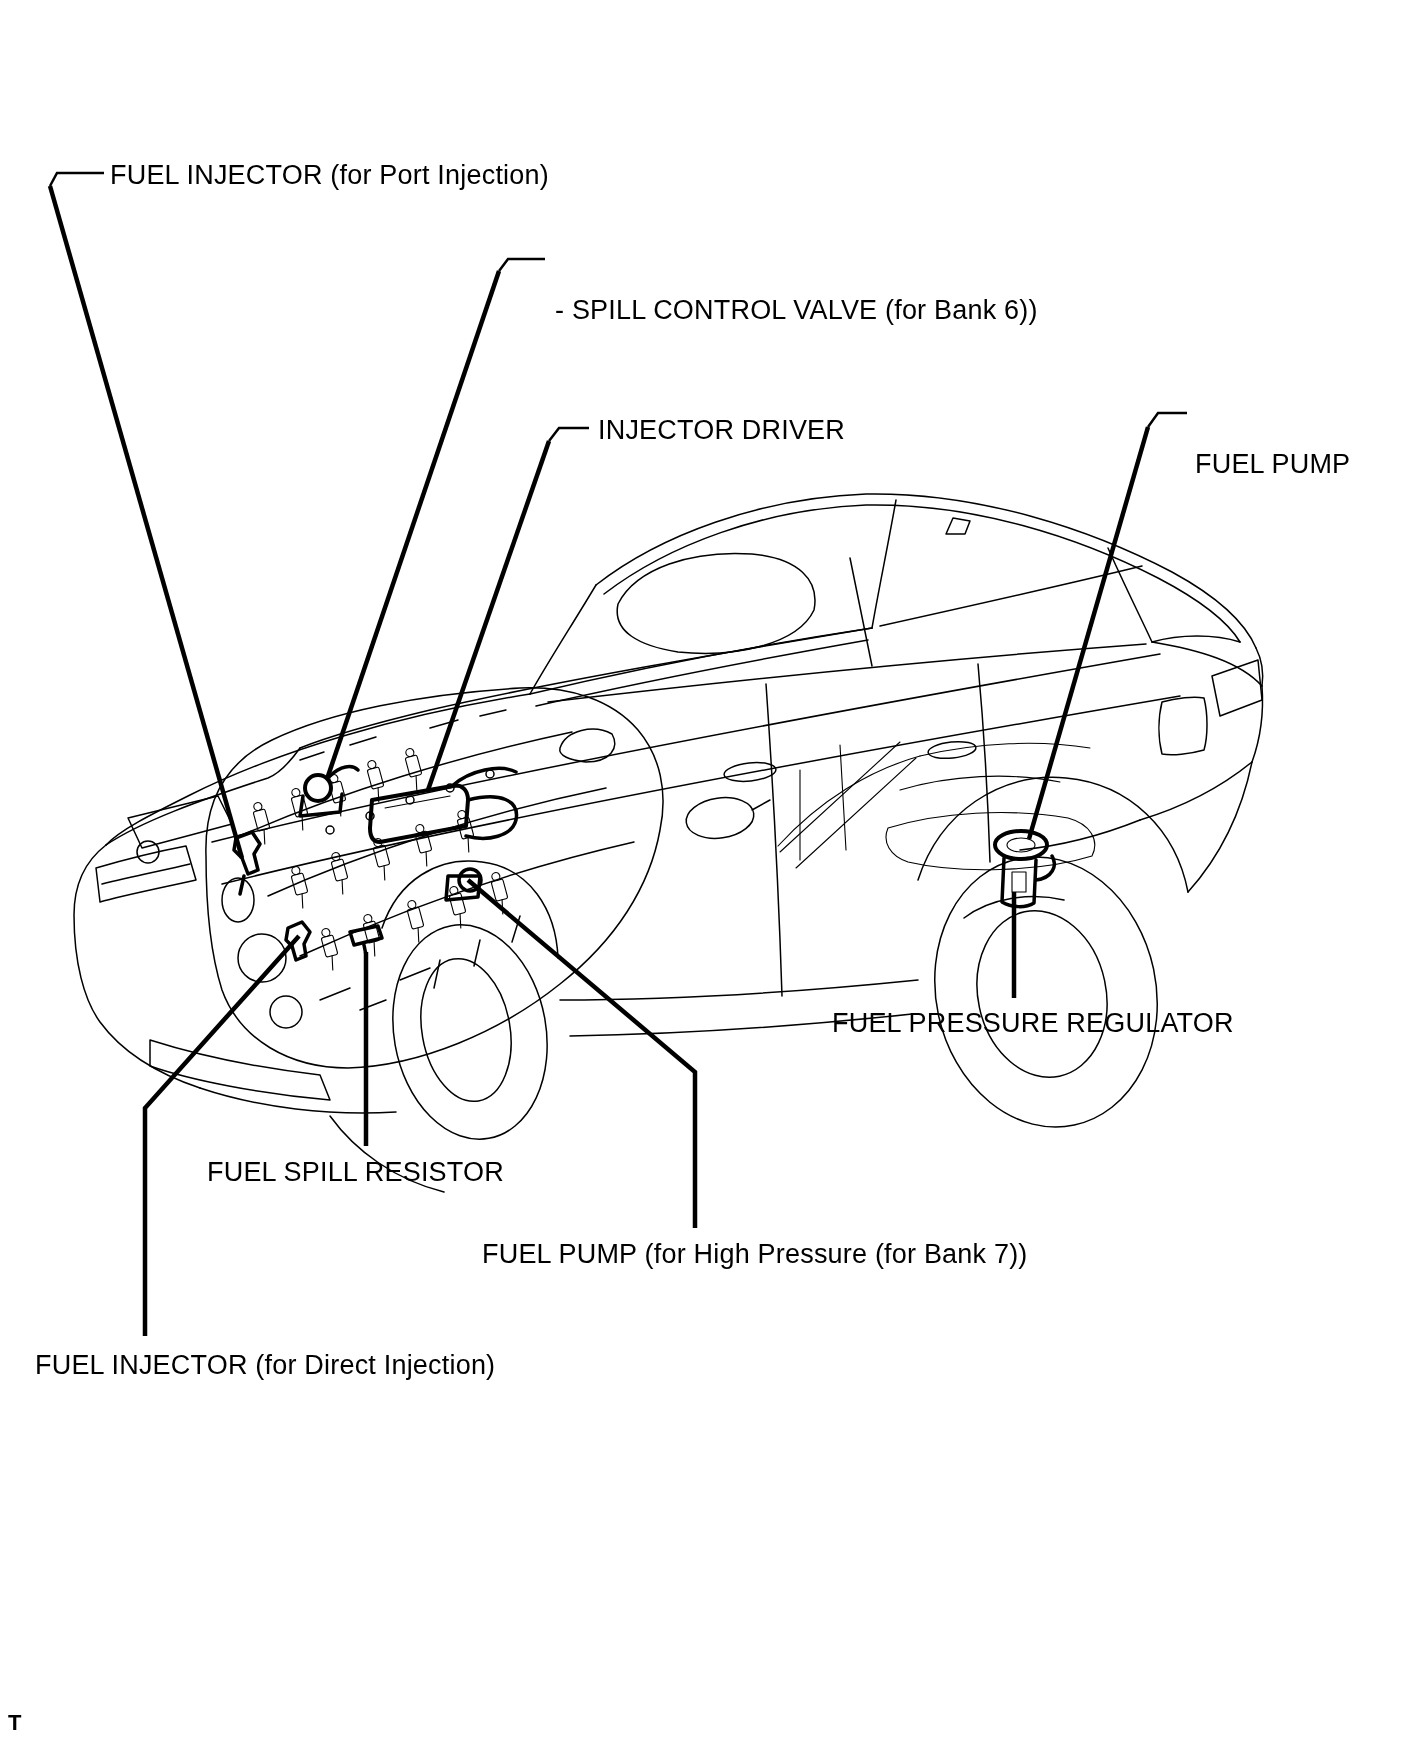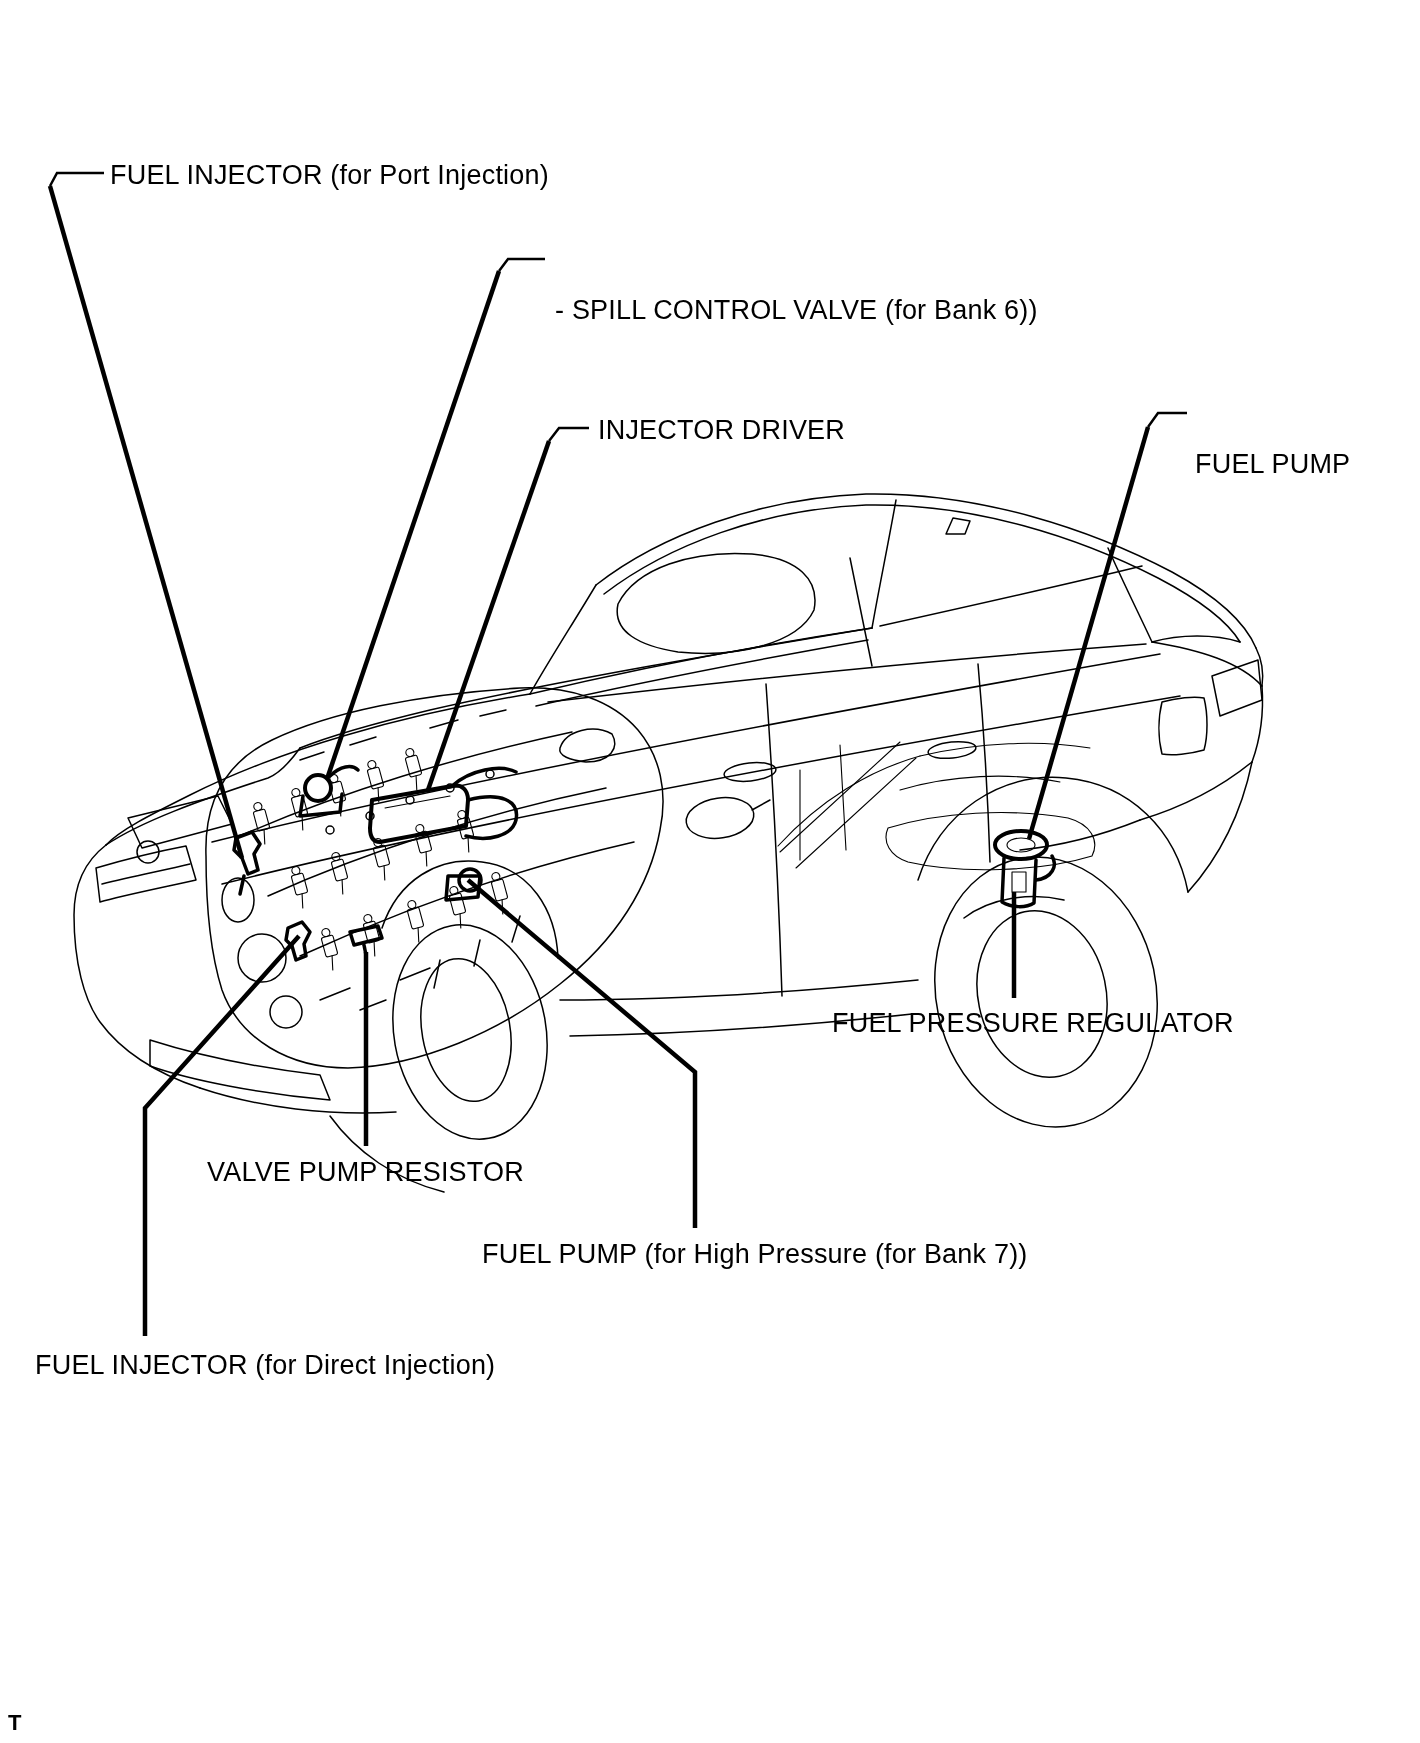--- a/index.html
+++ b/index.html
@@ -233,20 +233,20 @@
 
 
   <div class="label" style="left:555px; top:295px;">- SPILL CONTROL VALVE (for Bank 6))</div>
 
   <div class="label" style="left:598px; top:415px;text-align:right;">INJECTOR DRIVER</div>
 
   <div class="label" style="left:1195px; top:405px;margin-top:44px;">FUEL PUMP</div>
 
   <div class="label" style="left:832px; top:1008px;text-align:right;">FUEL PRESSURE REGULATOR</div>
 
-  <div class="label" style="left:207px; top:1157px;">VALVE PUMP RESISTOR</div>
+  <div class="label" style="left:207px; top:1157px;">FUEL SPILL RESISTOR</div>
 
   <div class="label" style="left:482px; top:1239px;">FUEL PUMP (for High Pressure (for Bank 7))</div>
 
   <div class="label" style="left:35px; top:1350px;">FUEL INJECTOR (for Direct Injection)</div>
 
   <div class="footnote" style="left:8px; top:1710px;">T</div>
 </div>
 
 </body></html>

